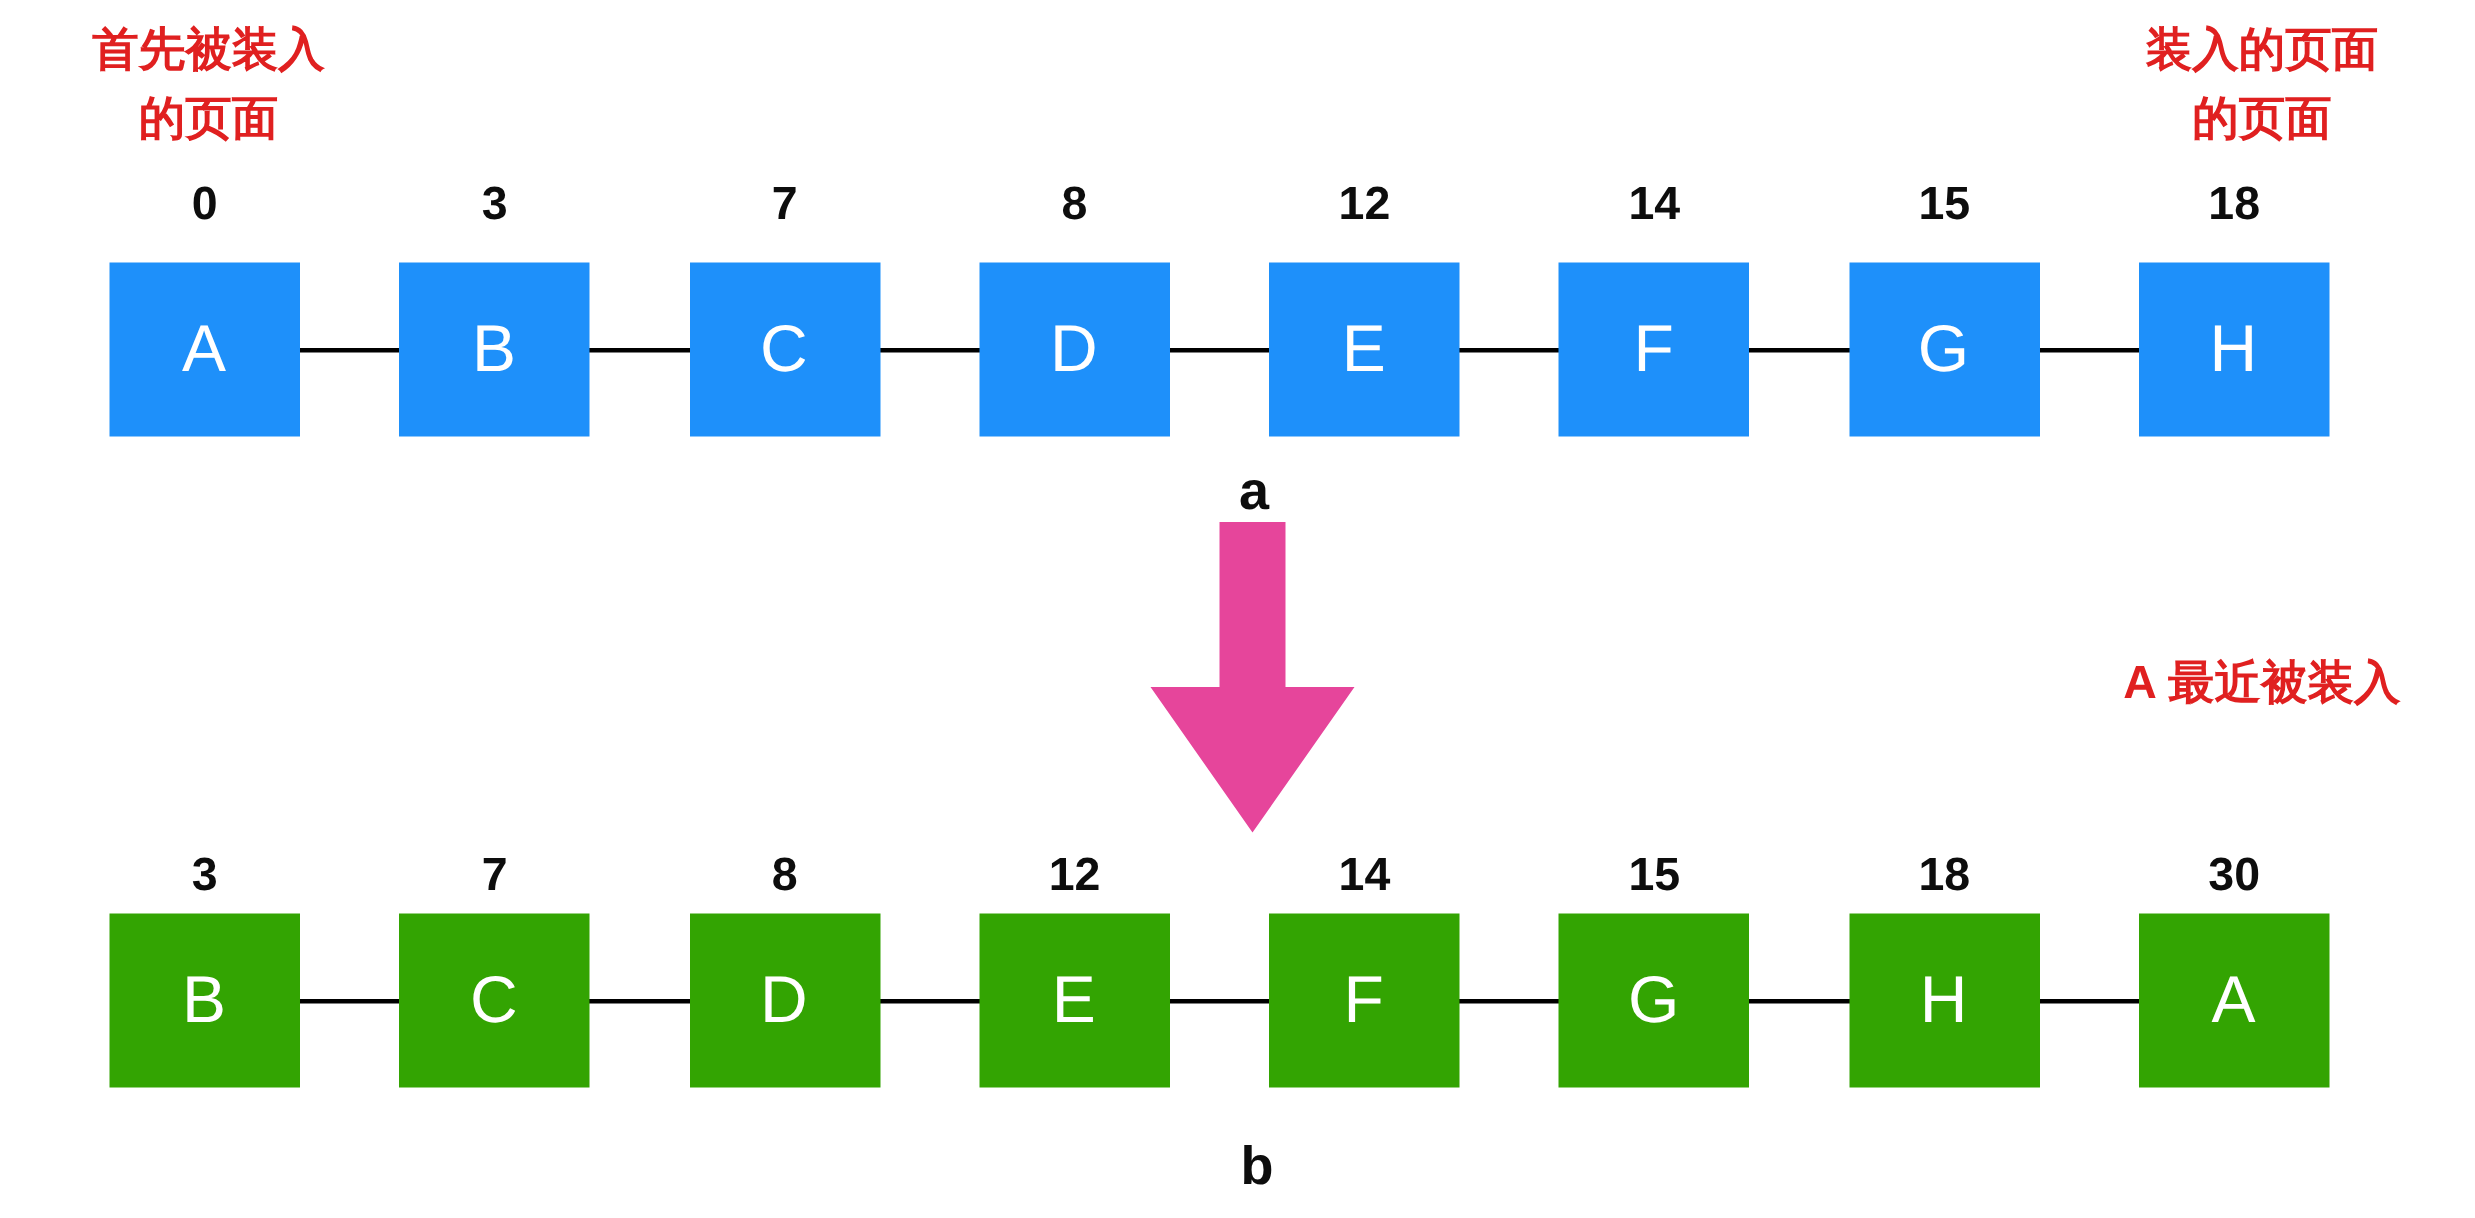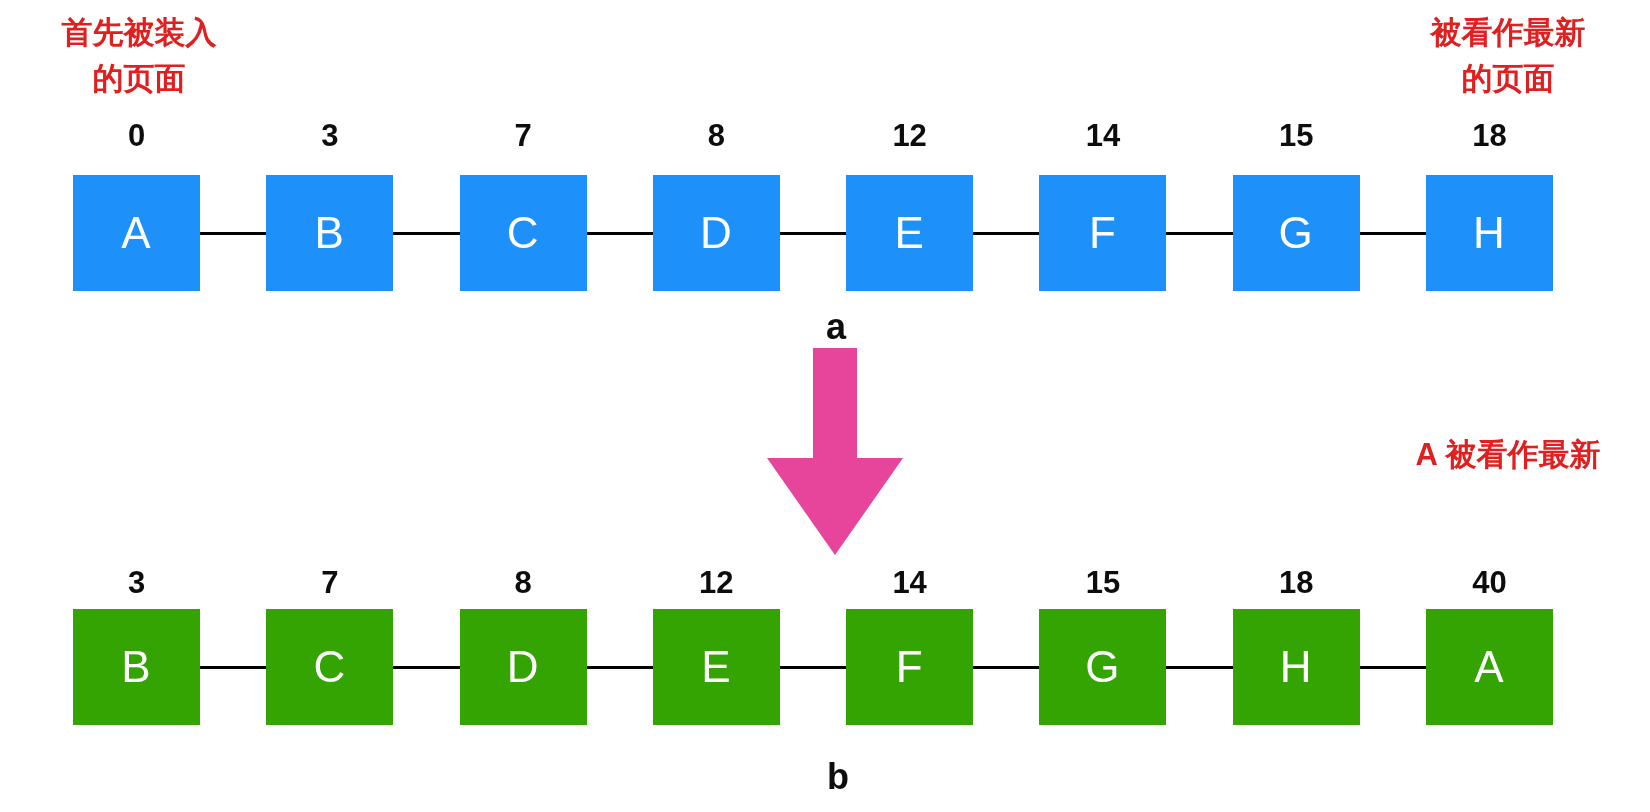--- a/index.html
+++ b/index.html
@@ -38,25 +38,25 @@
 </head>
 <body>
 
 <div class="canvas">
 
   <div class="red-note note-first">
     <div>首先被装入</div>
     <div>的页面</div>
   </div>
   <div class="red-note note-recent">
-    <div>被看作最新</div>
+    <div>装入的页面</div>
     <div>的页面</div>
   </div>
   <div class="red-note note-newest">
-    <div>A 被看作最新</div>
+    <div>A 最近被装入</div>
   </div>
 
   <div class="row row-a">
     <div class="row-line"></div>
     <div class="cells">
       <div class="cell">
         <div class="num">0</div>
         <div class="box">
             <span class="letter">A</span>
           </div>
@@ -151,21 +151,21 @@
             <span class="letter">G</span>
           </div>
       </div>
       <div class="cell">
         <div class="num">18</div>
         <div class="box">
             <span class="letter">H</span>
           </div>
       </div>
       <div class="cell">
-        <div class="num">40</div>
+        <div class="num">30</div>
         <div class="box">
             <span class="letter">A</span>
           </div>
       </div>
     </div>
   </div>
 
   <div class="cap cap-b">b</div>
 
 </div>

